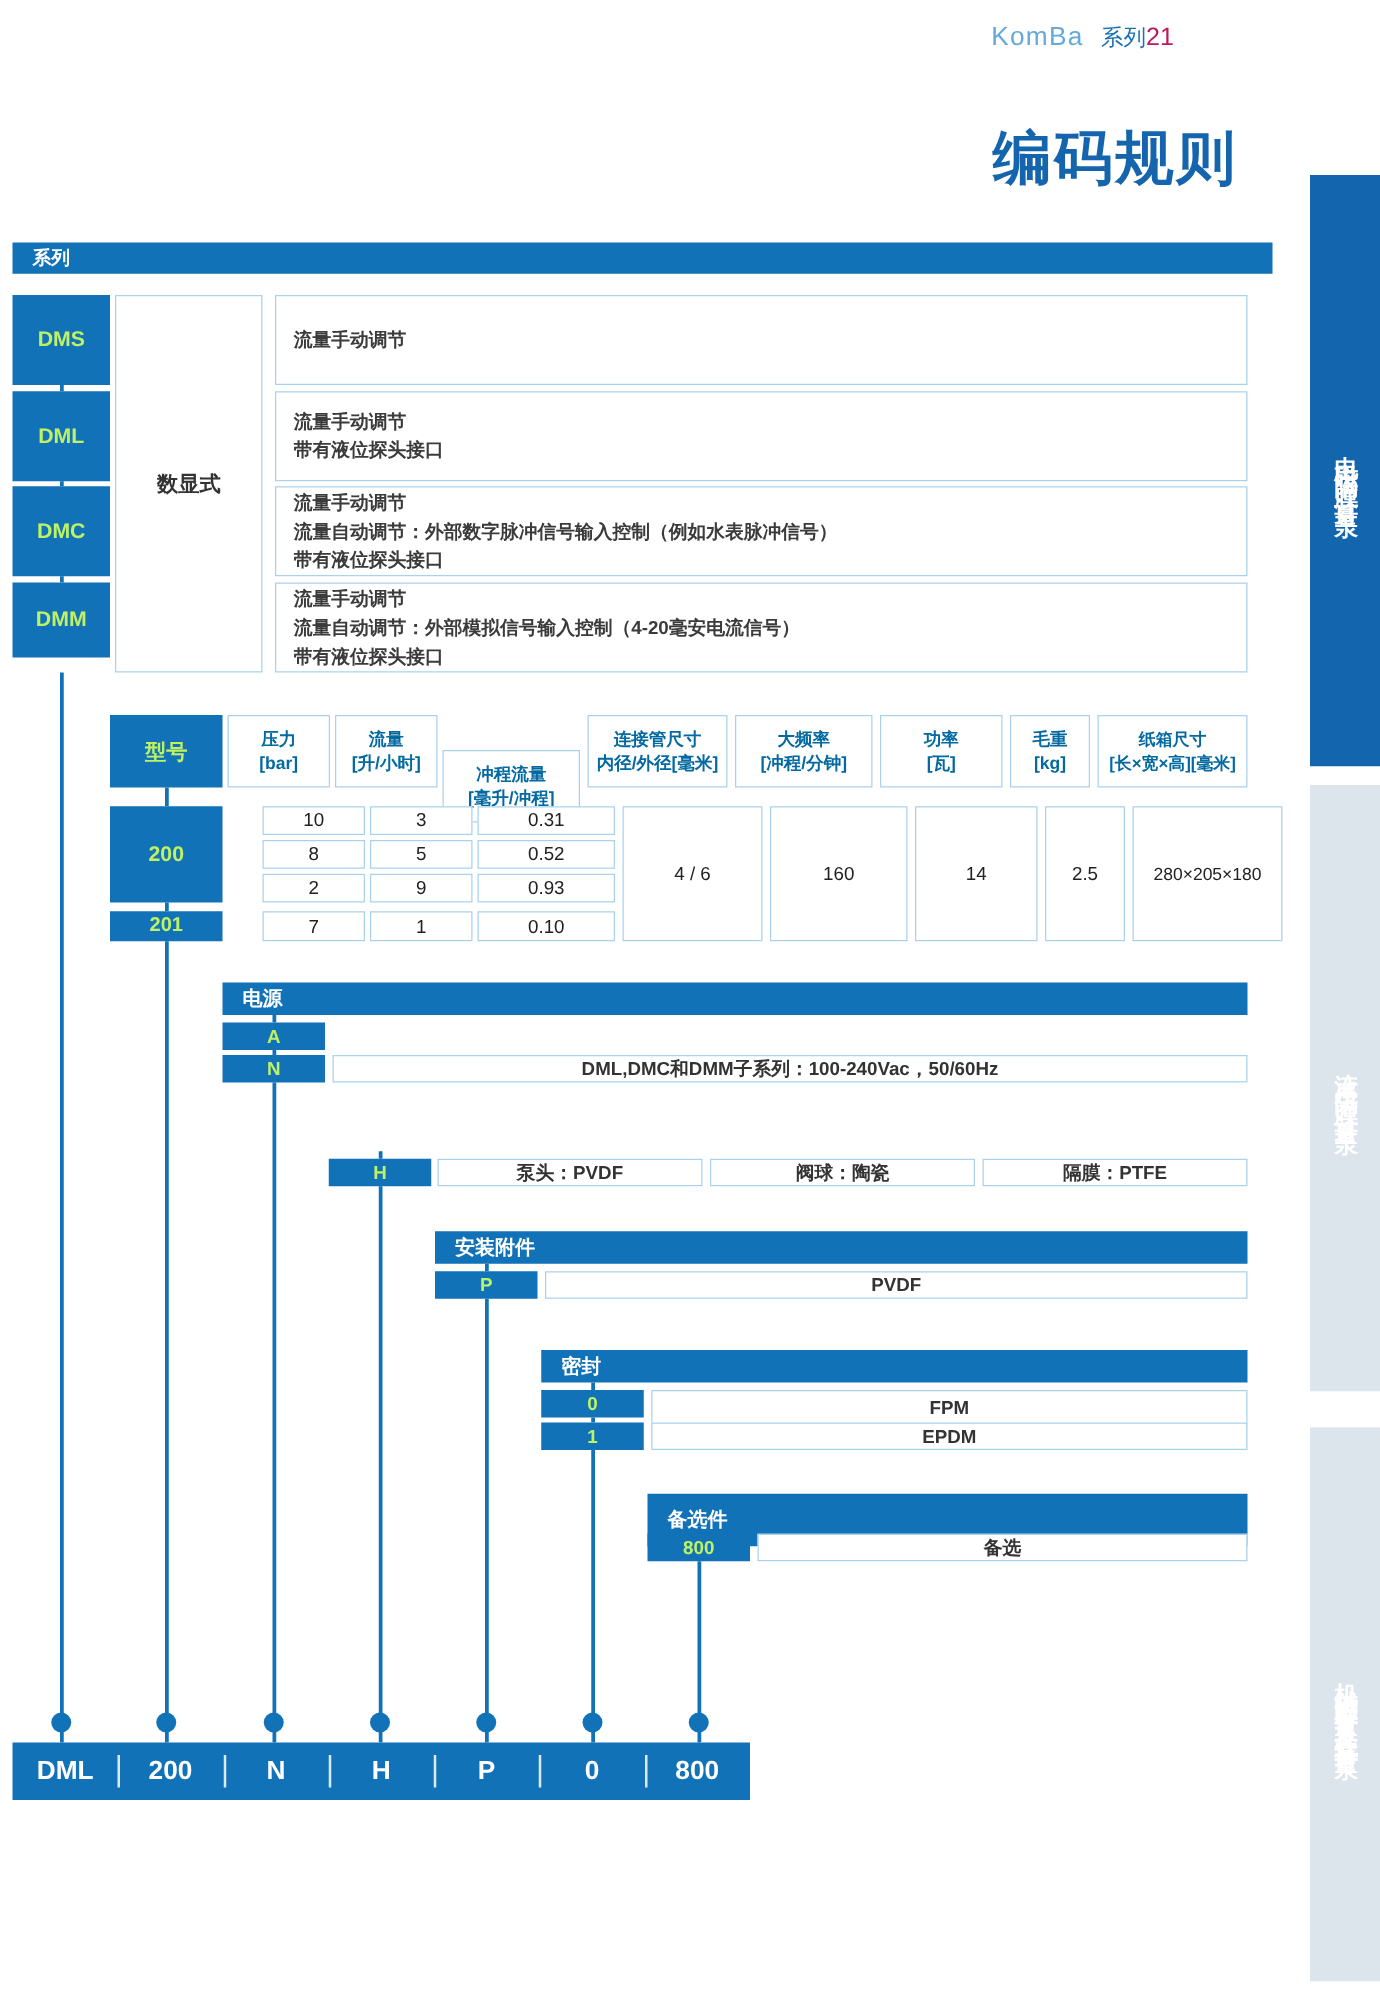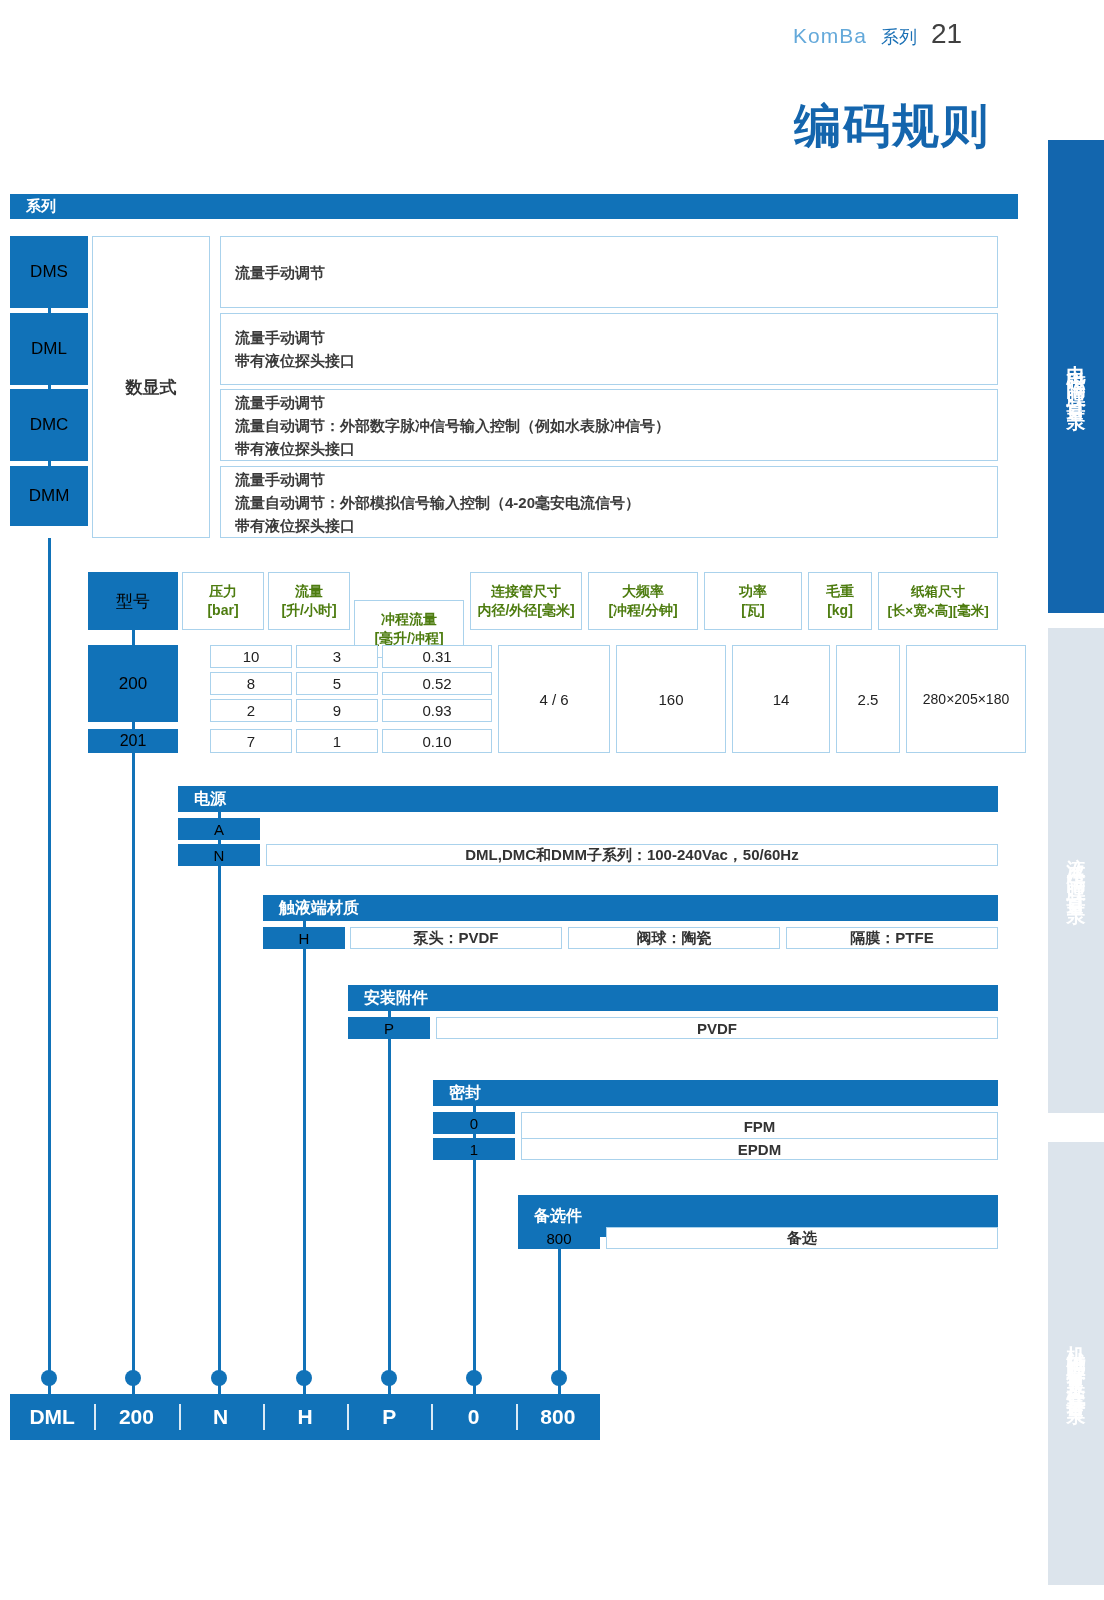--- a/index.html
+++ b/index.html
@@ -3,42 +3,42 @@
 <meta charset="utf-8">
 <style>
   html,body{margin:0;padding:0;background:#f2f2f2;}
   #page{
     position:relative;width:1104px;height:1600px;background:#ffffff;
     font-family:"Liberation Sans","DejaVu Sans",sans-serif;overflow:hidden;
     margin:0 auto;
   }
   .abs{position:absolute;box-sizing:border-box;}
   .blue{background:#1172b8;}
-  .bluebox{background:#1172b8;color:#000000;font-weight:normal;display:flex;align-items:center;justify-content:center;text-align:right;}
+  .bluebox{background:#1172b8;color:#bef264;font-weight:bold;display:flex;align-items:center;justify-content:center;text-align:right;}
   .bar{background:#1172b8;color:#ffffff;font-weight:bold;display:flex;align-items:center;padding-left:16px;font-size:16px;}
   .wbox{background:#ffffff;border:1.5px solid #aad2ec;}
   .cell{background:#ffffff;border:1.5px solid #aad2ec;display:flex;align-items:center;justify-content:center;color:#222222;font-size:15px;margin-left:28px;}
   .valcell{background:#ffffff;border:1.5px solid #aad2ec;display:flex;align-items:center;justify-content:center;color:#333333;font-size:15px;font-weight:600;}
-  .hdrcell{background:#ffffff;border:1.5px solid #aad2ec;display:flex;flex-direction:column;align-items:center;justify-content:center;color:#4d7c0f;font-weight:bold;font-size:14px;line-height:19px;text-align:center;}
+  .hdrcell{background:#ffffff;border:1.5px solid #aad2ec;display:flex;flex-direction:column;align-items:center;justify-content:center;color:#0369a1;font-weight:bold;font-size:14px;line-height:19px;text-align:center;}
   .desc{background:#ffffff;border:1.5px solid #aad2ec;display:flex;flex-direction:column;justify-content:center;padding:4px 0 4px 14px;color:#3b3b3b;font-weight:bold;font-size:15px;line-height:23px;}
   .vline{background:#1172b8;width:3px;}
   .dot{background:#1172b8;width:16px;height:16px;border-radius:50%;}
   .tab{display:flex;align-items:center;justify-content:center;writing-mode:vertical-rl;text-orientation:upright;color:#ffffff;font-weight:bold;font-size:19px;letter-spacing:8px;}
   .codeseg{flex:1;display:flex;align-items:center;justify-content:center;color:#ffffff;font-weight:bold;font-size:21px;position:relative;}
   .codeseg + .codeseg::before{content:"";position:absolute;left:0;top:10px;bottom:10px;width:2px;background:rgba(255,255,255,0.85);}
 </style>
 </head>
 <body>
 
 <div id="page">
 
   <div class="abs" style="left:793px;top:18px;width:200px;height:34px;display:flex;align-items:baseline;">
     <span style="color:#64a9da;font-size:21px;letter-spacing:1px;">KomBa</span>
     <span style="color:#1a70b5;font-size:18px;margin-left:14px;font-weight:500;">系列</span>
-    <span style="color:#404040;font-size:28px;margin-left:14px;font-weight:300;">21</span>
+    <span style="color:#be185d;font-size:20px;margin-left:0;font-weight:300;">21</span>
   </div>
 
   <div class="abs" style="left:780px;top:96px;width:210px;height:60px;display:flex;justify-content:flex-end;align-items:center;color:#1465ad;font-size:47px;font-weight:bold;letter-spacing:2px;">编码规则</div>
 
   <div class="abs tab" style="left:1048px;top:140px;width:56px;height:473px;background:#1366ae;">电磁隔膜计量泵</div>
   <div class="abs tab" style="left:1048px;top:628px;width:56px;height:485px;background:#dce4ec;">液压隔膜计量泵</div>
   <div class="abs tab" style="left:1048px;top:1142px;width:56px;height:443px;background:#dce4ec;letter-spacing:5px;">机械隔膜计量泵及柱塞计量泵</div>
 
   <div class="abs bar" style="left:10px;top:194px;width:1008px;height:25px;font-size:15px;">系列</div>
 
@@ -125,21 +125,20 @@
   <div class="abs cell" style="left:588px;top:645px;width:110px;height:108px;">160</div>
   <div class="abs cell" style="left:704px;top:645px;width:98px;height:108px;">14</div>
   <div class="abs cell" style="left:808px;top:645px;width:64px;height:108px;">2.5</div>
   <div class="abs cell" style="left:878px;top:645px;width:120px;height:108px;font-size:14px;">280×205×180</div>
 
   <div class="abs bar" style="left:178px;top:786px;width:820px;height:26px;">电源</div>
   <div class="abs bluebox" style="left:178px;top:818px;width:82px;height:22px;font-size:15px;">A</div>
   <div class="abs bluebox" style="left:178px;top:844px;width:82px;height:22px;font-size:15px;">N</div>
   <div class="abs valcell" style="left:266px;top:844px;width:732px;height:22px;">DML,DMC和DMM子系列：100-240Vac，50/60Hz</div>
 
-  <div class="abs bar" style="left:263px;top:895px;width:735px;height:26px;">触液端材质</div>
   <div class="abs bluebox" style="left:263px;top:927px;width:82px;height:22px;font-size:15px;">H</div>
   <div class="abs valcell" style="left:350px;top:927px;width:212px;height:22px;">泵头：PVDF</div>
   <div class="abs valcell" style="left:568px;top:927px;width:212px;height:22px;">阀球：陶瓷</div>
   <div class="abs valcell" style="left:786px;top:927px;width:212px;height:22px;">隔膜：PTFE</div>
 
   <div class="abs bar" style="left:348px;top:985px;width:650px;height:26px;">安装附件</div>
   <div class="abs bluebox" style="left:348px;top:1017px;width:82px;height:22px;font-size:15px;">P</div>
   <div class="abs valcell" style="left:436px;top:1017px;width:562px;height:22px;">PVDF</div>
 
   <div class="abs bar" style="left:433px;top:1080px;width:565px;height:26px;">密封</div>

